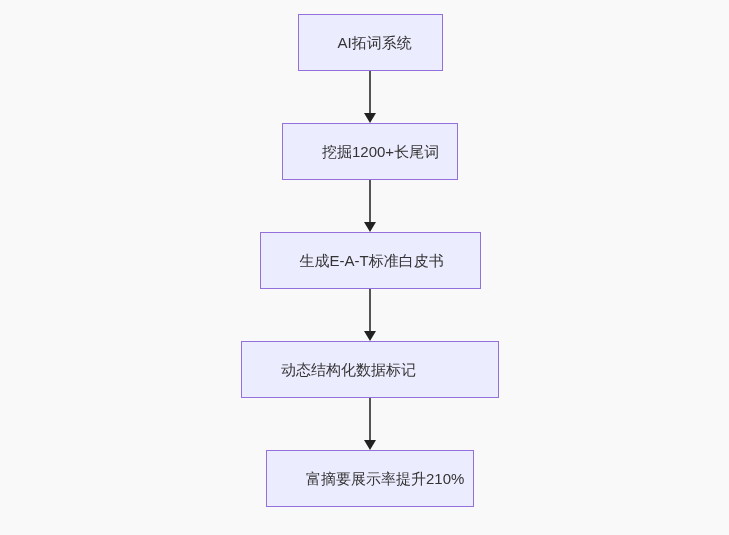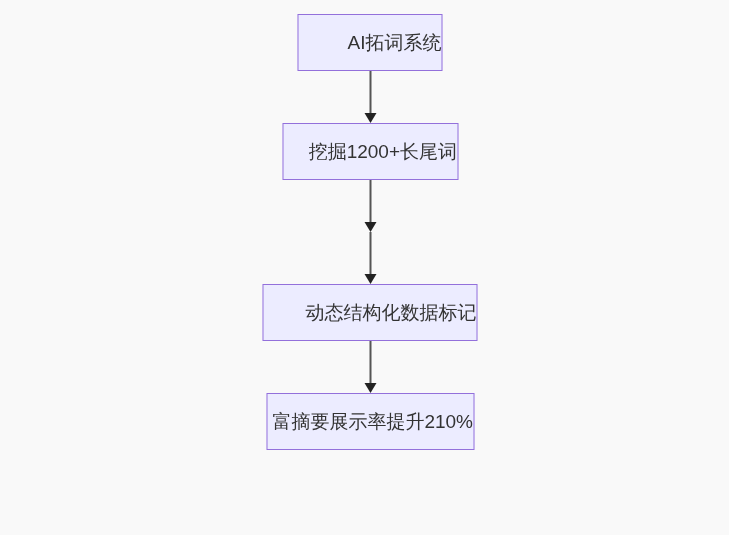--- a/index.html
+++ b/index.html
@@ -26,33 +26,33 @@
     display: flex;
     flex-direction: column;
     align-items: center;
   }
   .node {
     box-sizing: border-box;
     height: 57px;
     background: #ECECFF;
     border: 1px solid #9370DB;
     color: #333333;
-    font-size: 19px;
+    font-size: 15px;
     line-height: 1;
     display: flex;
     align-items: center;
-    justify-content: flex-end;
+    justify-content: flex-start;
     text-align: center;
     white-space: nowrap;
     padding-left: 39px;
   }
   .node-1 { width: 145px; }
   .node-2 { width: 176px; }
   .node-3 { width: 221px; }
-  .node-4 { width: 215px; }
+  .node-4 { width: 258px; }
   .node-5 { width: 208px; }
   .connector {
     height: 52px;
     display: flex;
     flex-direction: column;
     align-items: center;
   }
   .connector .line {
     width: 2px;
     flex: 1 1 auto;
@@ -84,20 +84,23 @@
 
     <div class="node node-2">
       <span>挖掘1200+长尾词</span>
     </div>
 
     <div class="connector">
       <div class="line"></div>
       <div class="head"></div>
     </div>
 
+    <div class="node node-3">
+      <span>生成E-A-T标准白皮书</span>
+    </div>
 
     <div class="connector">
       <div class="line"></div>
       <div class="head"></div>
     </div>
 
     <div class="node node-4">
       <span>动态结构化数据标记</span>
     </div>
 

